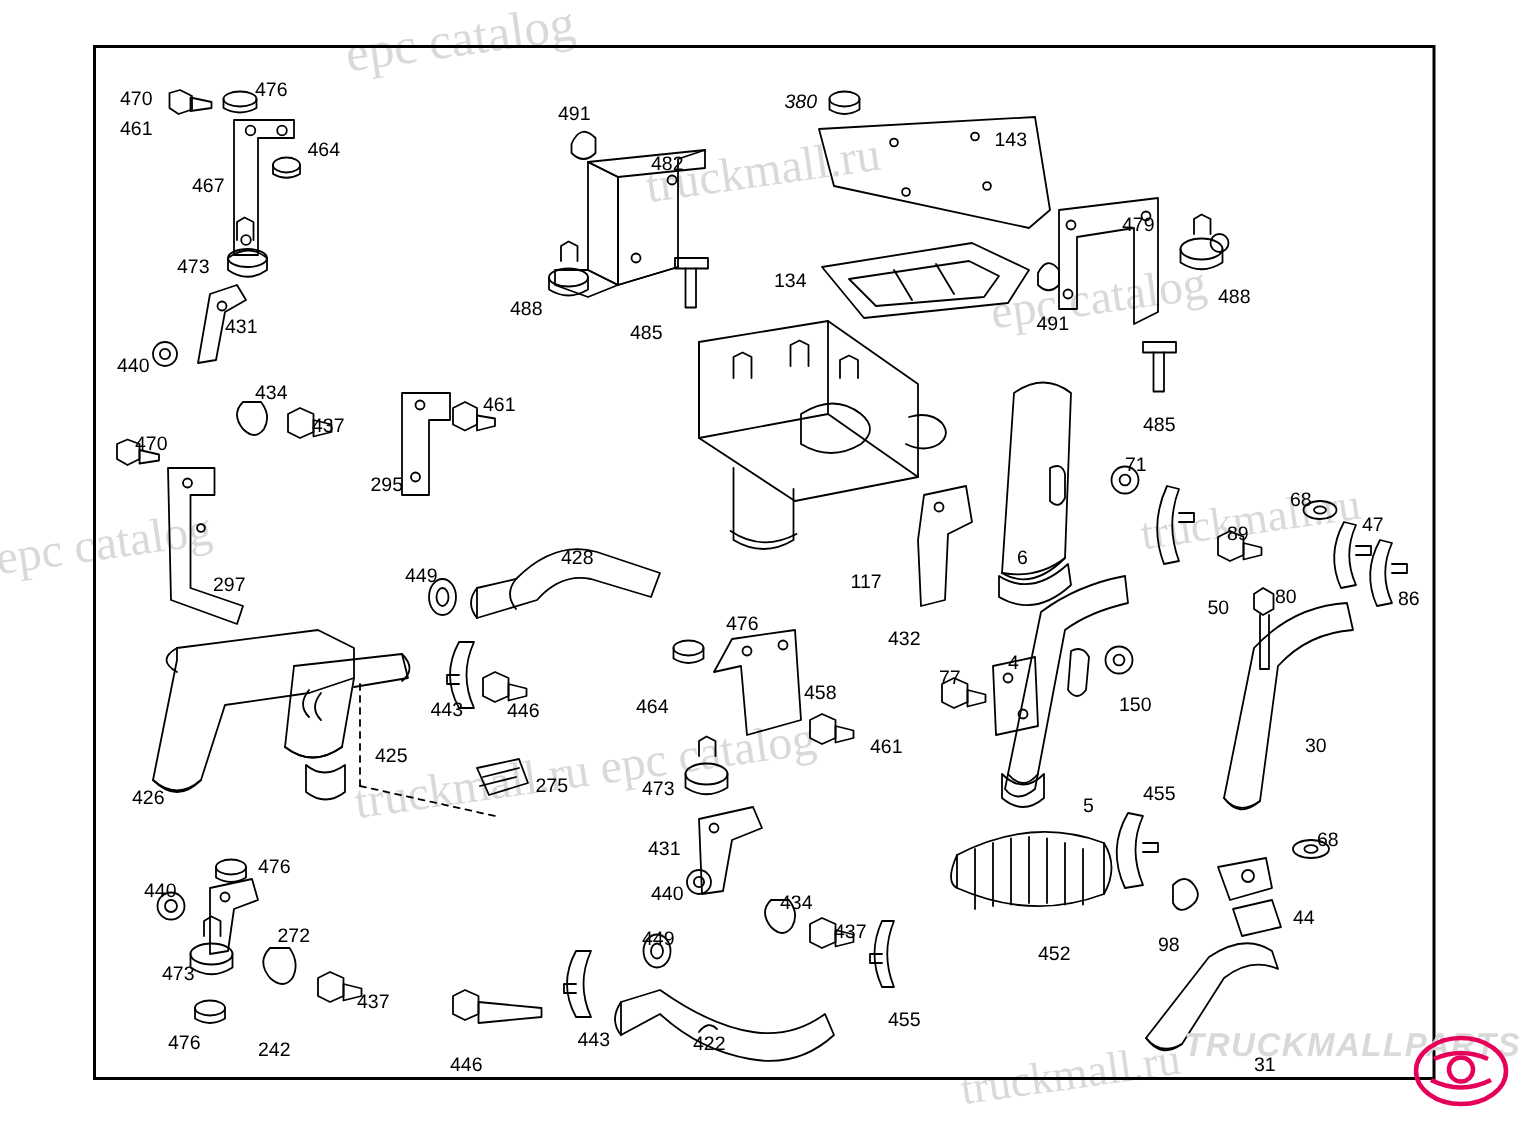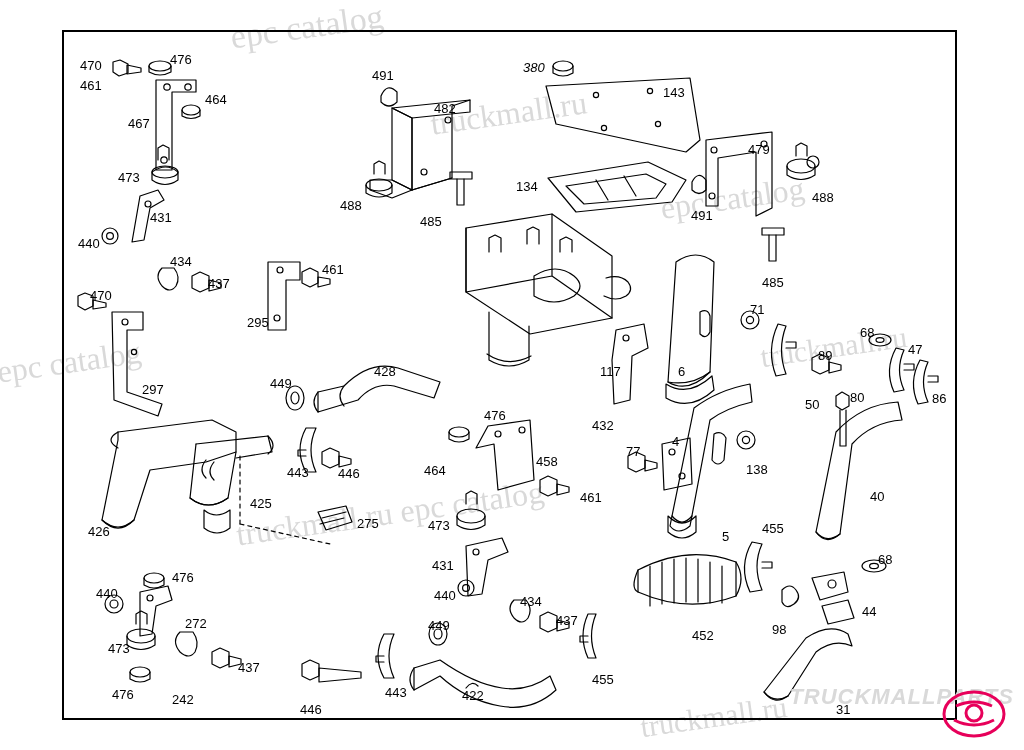--- a/index.html
+++ b/index.html
@@ -385,34 +385,34 @@
       <div class="part-label" style="left: 434px; top: 101px;">482</div>
       <div class="part-label" style="left: 340px; top: 198px;">488</div>
       <div class="part-label" style="left: 420px; top: 214px;">485</div>
       <div class="part-label" style="left: 523px; top: 60px; font-style: italic;">380</div>
       <div class="part-label" style="left: 663px; top: 85px; text-align: right;">143</div>
       <div class="part-label" style="left: 516px; top: 179px;">134</div>
       <div class="part-label" style="left: 748px; top: 142px;">479</div>
       <div class="part-label" style="left: 812px; top: 190px;">488</div>
       <div class="part-label" style="left: 691px; top: 208px;">491</div>
       <div class="part-label" style="left: 762px; top: 275px;">485</div>
-      <div class="part-label" style="left: 567px; top: 364px; margin-left: 33px;">117</div>
+      <div class="part-label" style="left: 567px; top: 380px;">117</div>
       <div class="part-label" style="left: 592px; top: 418px;">432</div>
       <div class="part-label" style="left: 678px; top: 364px;">6</div>
       <div class="part-label" style="left: 750px; top: 302px;">71</div>
       <div class="part-label" style="left: 860px; top: 325px;">68</div>
       <div class="part-label" style="left: 818px; top: 348px;">89</div>
       <div class="part-label" style="left: 908px; top: 342px; text-align: right;">47</div>
       <div class="part-label" style="left: 805px; top: 397px;">50</div>
       <div class="part-label" style="left: 850px; top: 390px;">80</div>
       <div class="part-label" style="left: 932px; top: 391px;">86</div>
       <div class="part-label" style="left: 626px; top: 444px;">77</div>
       <div class="part-label" style="left: 672px; top: 434px;">4</div>
-      <div class="part-label" style="left: 746px; top: 462px;">138</div>
-      <div class="part-label" style="left: 870px; top: 489px;">40</div>
+      <div class="part-label" style="left: 746px; top: 462px;">150</div>
+      <div class="part-label" style="left: 870px; top: 489px;">30</div>
       <div class="part-label" style="left: 722px; top: 529px;">5</div>
       <div class="part-label" style="left: 762px; top: 521px;">455</div>
       <div class="part-label" style="left: 692px; top: 628px;">452</div>
       <div class="part-label" style="left: 772px; top: 622px;">98</div>
       <div class="part-label" style="left: 878px; top: 552px;">68</div>
       <div class="part-label" style="left: 862px; top: 604px;">44</div>
       <div class="part-label" style="left: 836px; top: 702px;">31</div>
     </div>
 
   <div id="brand-text">TRUCKMALLPARTS</div>

